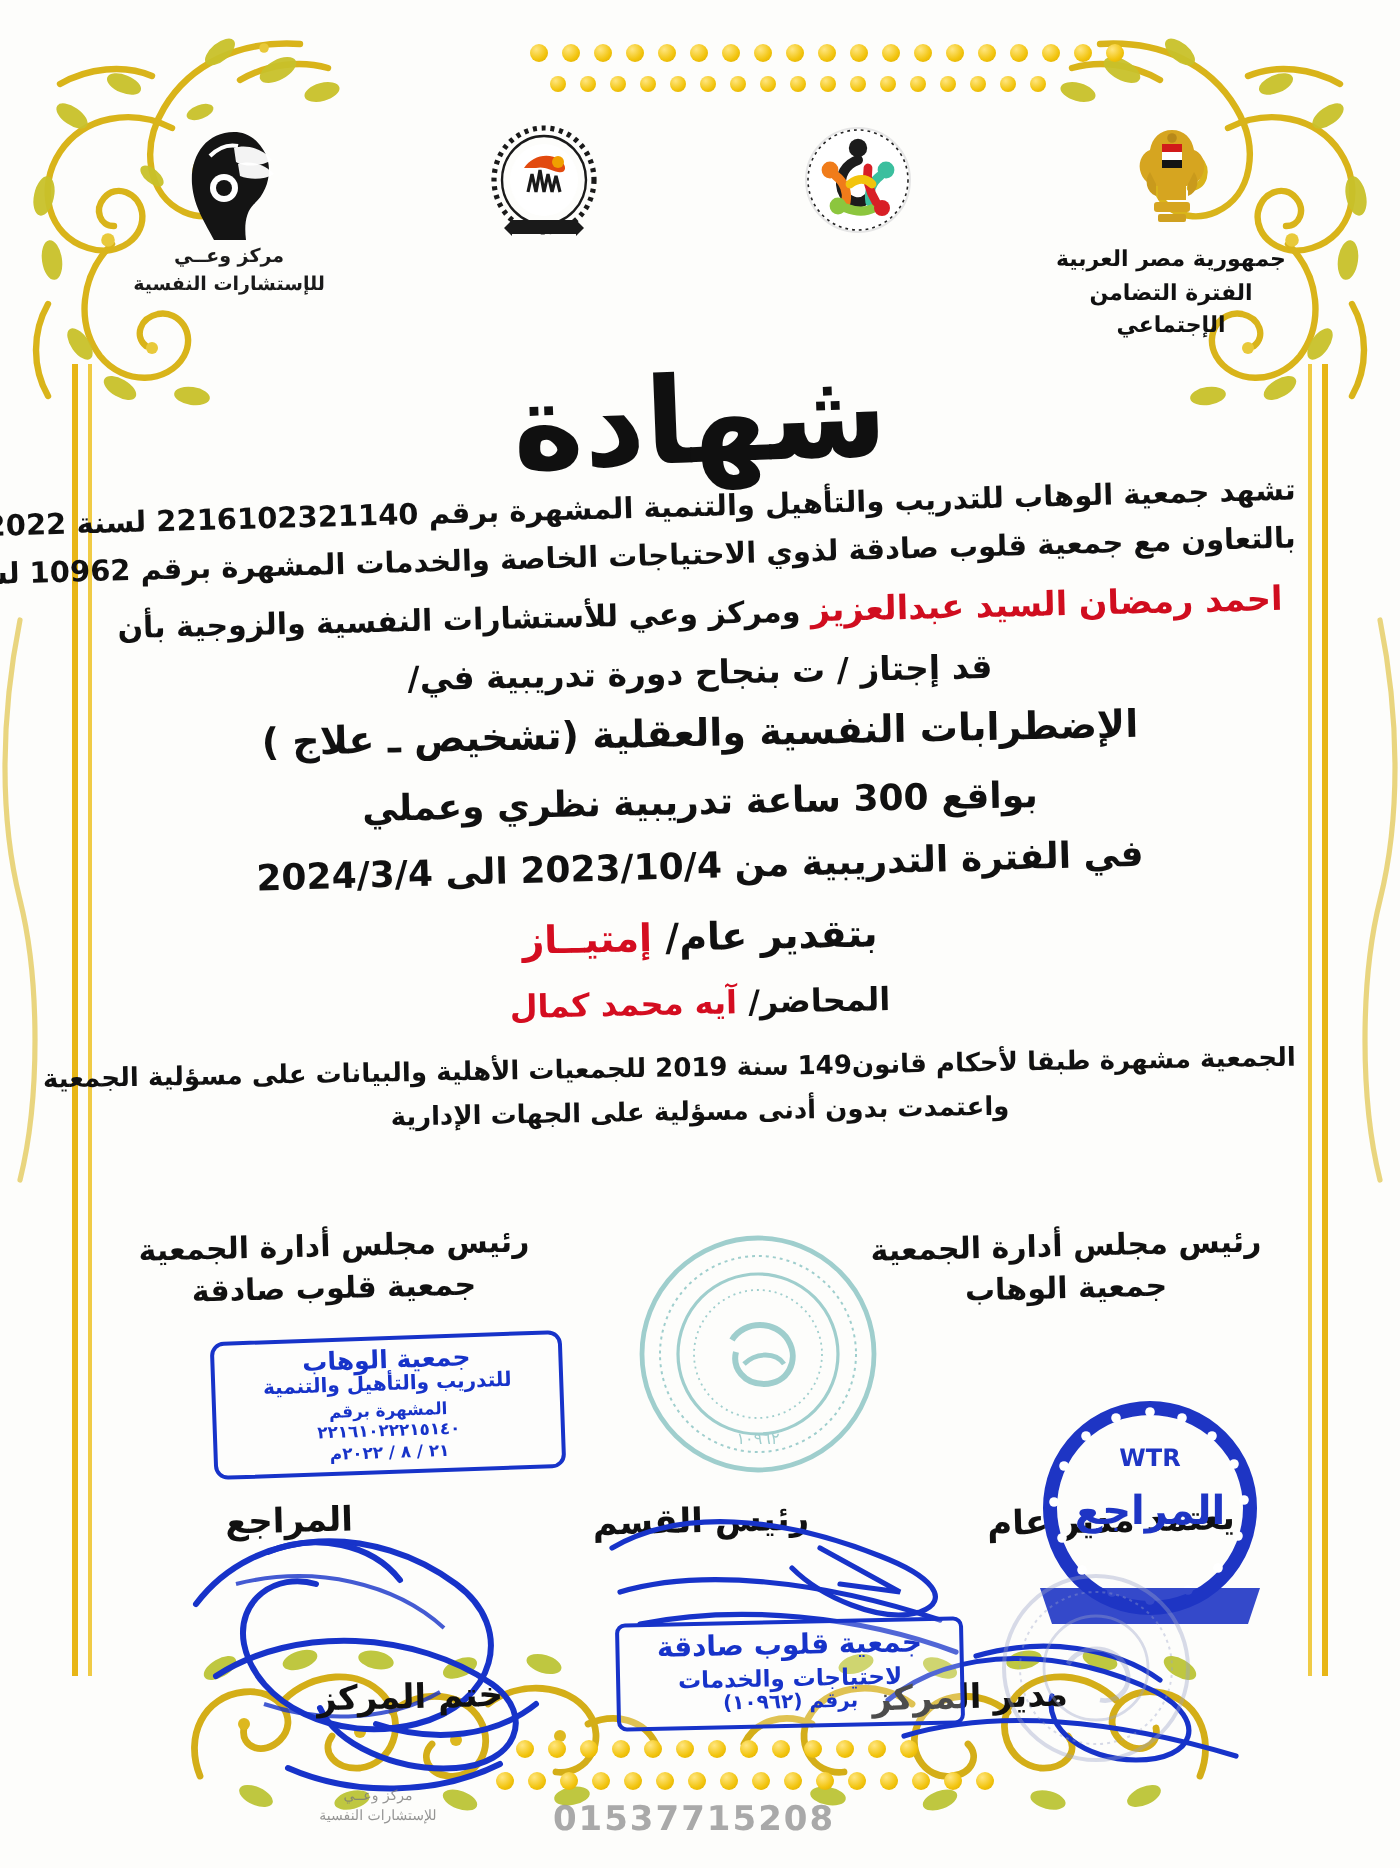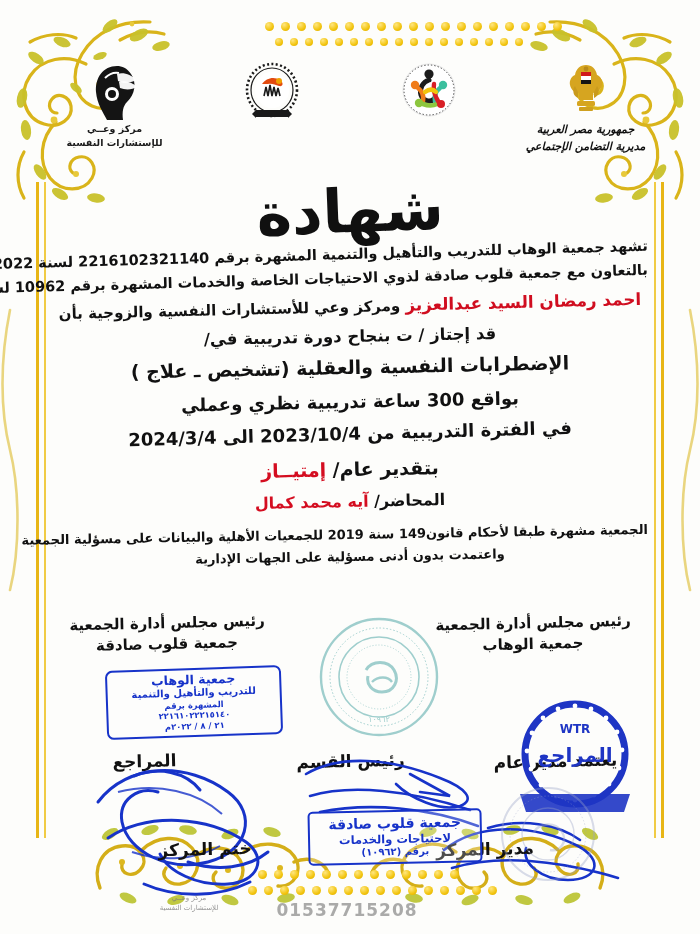--- a/index.html
+++ b/index.html
@@ -115,21 +115,20 @@
     color: #1b1b1b;
     line-height: 1.5;
     text-align: center;
     margin-top: 2px;
     letter-spacing: -0.2px;
   }
   .logo-caption.right-gov {
     font-size: 11px;
     color: #111;
     margin-top: 6px;
-    font-style: italic;
   }
 
   
   .head-logo { width: 56px; height: 58px; }
   .seal-logo { width: 60px; height: 62px; }
   .people-logo { width: 56px; height: 56px; }
   .eagle-logo { width: 40px; height: 54px; }
 
   
   .cert-title {
@@ -581,21 +580,21 @@
         <rect x="15" y="10" width="10" height="4" fill="#d11a1a"></rect>
         <rect x="15" y="18" width="10" height="4" fill="#141414"></rect>
         <path d="M9 24 C6 28 7 34 12 36 L12 30 Z" fill="#c99a1c"></path>
         <path d="M31 24 C34 28 33 34 28 36 L28 30 Z" fill="#c99a1c"></path>
         <rect x="11" y="39" width="18" height="5" rx="1.5" fill="#d6a520"></rect>
         <rect x="13" y="45" width="14" height="4" rx="1" fill="#cfa01f"></rect>
         <circle cx="20" cy="7" r="2.4" fill="#b8891a"></circle>
       </svg>
       <div class="logo-caption right-gov">
         <div>جمهورية مصر العربية</div>
-        <div>مديرية التضامن الإجتماعي</div>
+        <div>الفترة التضامن الإجتماعي</div>
       </div>
     </div>
 
   </div>
 
   <div class="cert-title">شهادة</div>
 
   <div class="body-text">
     <div class="line l-1">تشهد  جمعية الوهاب للتدريب والتأهيل والتنمية المشهرة برقم 2216102321140 لسنة 2022</div>
     <div class="line l-2">بالتعاون مع جمعية قلوب صادقة لذوي الاحتياجات الخاصة والخدمات المشهرة برقم 10962 لسنة 2019</div>

